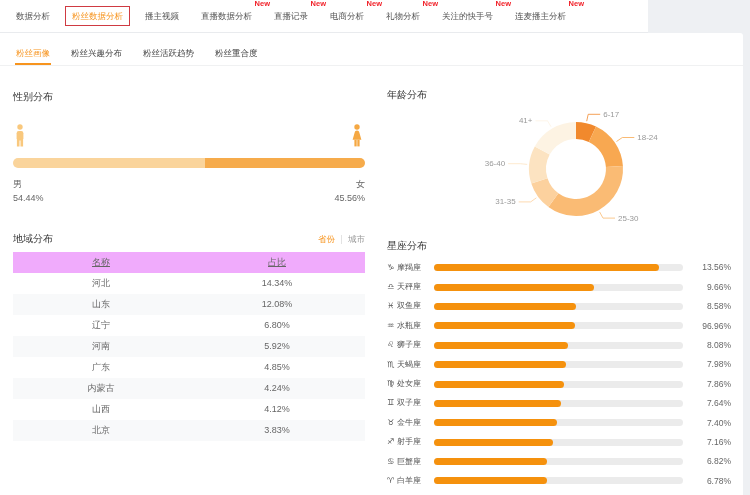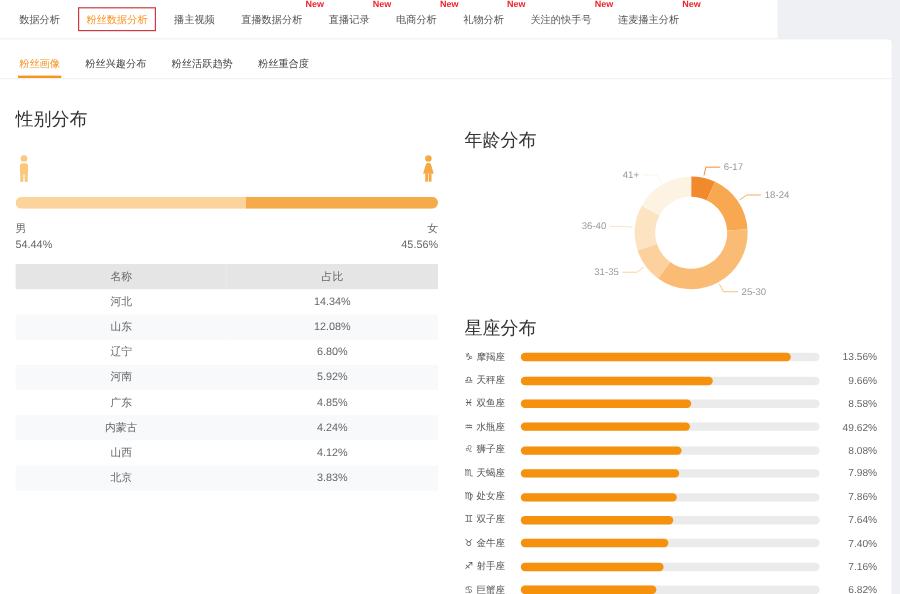--- a/index.html
+++ b/index.html
@@ -33,42 +33,42 @@
     border-bottom:1px solid #f0f1f2;align-items:flex-end;box-sizing:border-box;
   }
   .subtab{font-size:8.5px;color:#444;padding:9px 1px 8px;cursor:pointer;line-height:1;text-align:right;}
   .subtab.active{
     color:var(--accent,#f7941e);
     border-bottom:2px solid var(--accent,#f7941e);padding-bottom:6px;
   }
   .content{display:flex;padding:0 12px 10px 13px;}
   .col-left{width:352px;flex:none;}
   .col-right{flex:1;margin-left:22px;min-width:0;}
-  .sec-title{font-size:15px;color:#333;line-height:1;}
+  .sec-title{font-size:10px;color:#333;line-height:1;}
   
   .gender-title{margin-top:26px;}
   .gicons{display:flex;justify-content:space-between;align-items:flex-end;margin-top:22px;padding:0 2px;}
   .gbar{display:flex;height:10px;border-radius:5px;overflow:hidden;margin-top:7px;}
   .gbar .m{background:var(--male-seg,#fad49b);height:100%;}
   .gbar .f{background:var(--female-seg,#f6ab4b);height:100%;flex:1;}
   .glabels{display:flex;justify-content:space-between;margin-top:9px;font-size:9px;color:#666;line-height:1.6;}
   .glabels .right{text-align:right;}
   
   .region-head{display:flex;justify-content:space-between;align-items:center;margin-top:28px;}
   .toggle{font-size:8.5px;color:#999;line-height:1;}
   .tg{cursor:pointer;}
   .tg.sel{color:var(--accent,#f7941e);}
   .tg-div{color:#d8d8d8;margin:0 3px;}
   table.region{width:100%;border-collapse:collapse;margin-top:8px;font-size:9px;color:#666;}
   table.region th{font-weight:normal;}
   table.region th,table.region td{height:21px;text-align:center;padding:0;width:50%;}
-  table.region thead tr{background:#e5e5e5;}
+  table.region thead tr{background:#f0abfc;text-decoration:underline;}
   table.region tbody tr:nth-child(even){background:#f8f9fa;}
   
-  .age-title{margin-top:44px;}
+  .age-title{margin-top:24px;}
   #donut{display:block;margin-top:3px;}
   
   .constellation-title{margin-top:6px;}
   #bars{margin-top:7px;}
   .zrow{display:flex;align-items:center;height:19.4px;}
   .zicon{width:10px;font-size:8px;color:#555;flex:none;line-height:1;}
   .zname{width:37px;font-size:8px;color:#555;flex:none;line-height:1;}
   .ztrack{flex:1;height:7px;background:#ebebeb;border-radius:3.5px;margin-right:10px;}
   .zfill{height:7px;border-radius:3.5px;}
   .zpct{width:38px;text-align:right;font-size:8.5px;color:#666;flex:none;line-height:1;}
@@ -134,20 +134,28 @@
               <div>54.44%</div>
             </div>
             <div class="right">
               <div>女</div>
               <div>45.56%</div>
             </div>
           </div>
         </section>
 
         <section>
+          <div class="region-head">
+            <div class="sec-title">地域分布</div>
+            <div class="toggle">
+              <span class="tg sel">省份</span>
+              <span class="tg-div">|</span>
+              <span class="tg">城市</span>
+            </div>
+          </div>
           <table class="region">
             <thead>
                 <tr id="regionHead">
                   <th>名称</th>
                   <th>占比</th>
                 </tr>
               </thead>
             <tbody id="regionBody">
                 <tr>
                   <td>河北</td>
@@ -237,21 +245,21 @@
                   <div class="zfill" style="width: 57.2%; background: rgb(245, 145, 13);"></div>
                 </div>
                 <span class="zpct">8.58%</span>
               </div>
               <div class="zrow">
                 <span class="zicon">♒</span>
                 <span class="zname">水瓶座</span>
                 <div class="ztrack" style="background: rgb(235, 235, 235);">
                   <div class="zfill" style="width: 56.47%; background: rgb(245, 145, 13);"></div>
                 </div>
-                <span class="zpct">49.62%</span>
+                <span class="zpct">96.96%</span>
               </div>
               <div class="zrow">
                 <span class="zicon">♌</span>
                 <span class="zname">狮子座</span>
                 <div class="ztrack" style="background: rgb(235, 235, 235);">
                   <div class="zfill" style="width: 53.87%; background: rgb(245, 145, 13);"></div>
                 </div>
                 <span class="zpct">8.08%</span>
               </div>
               <div class="zrow">

